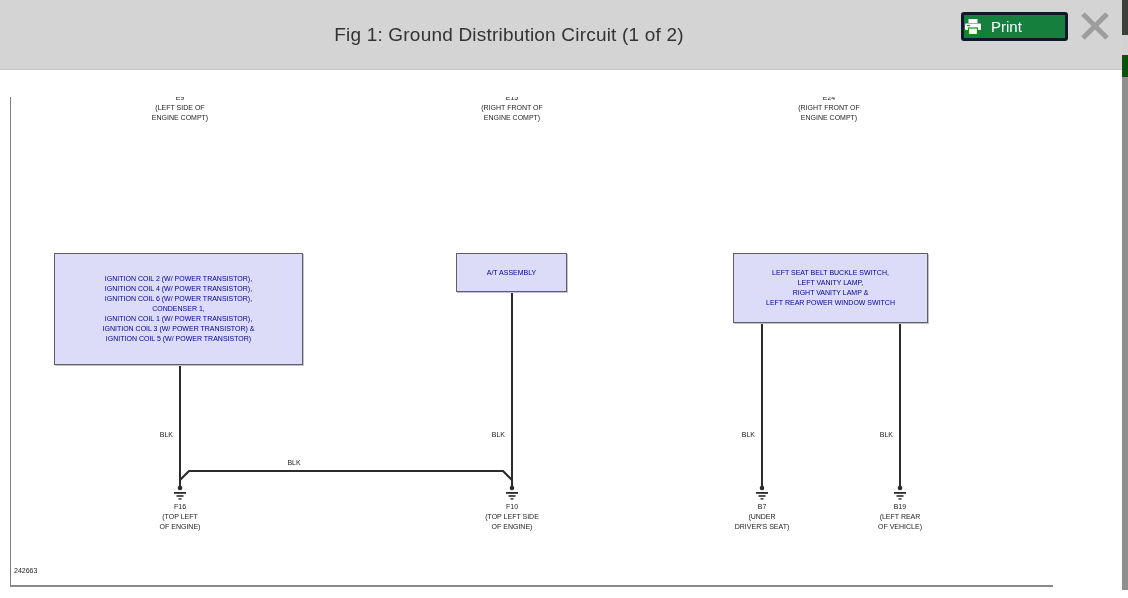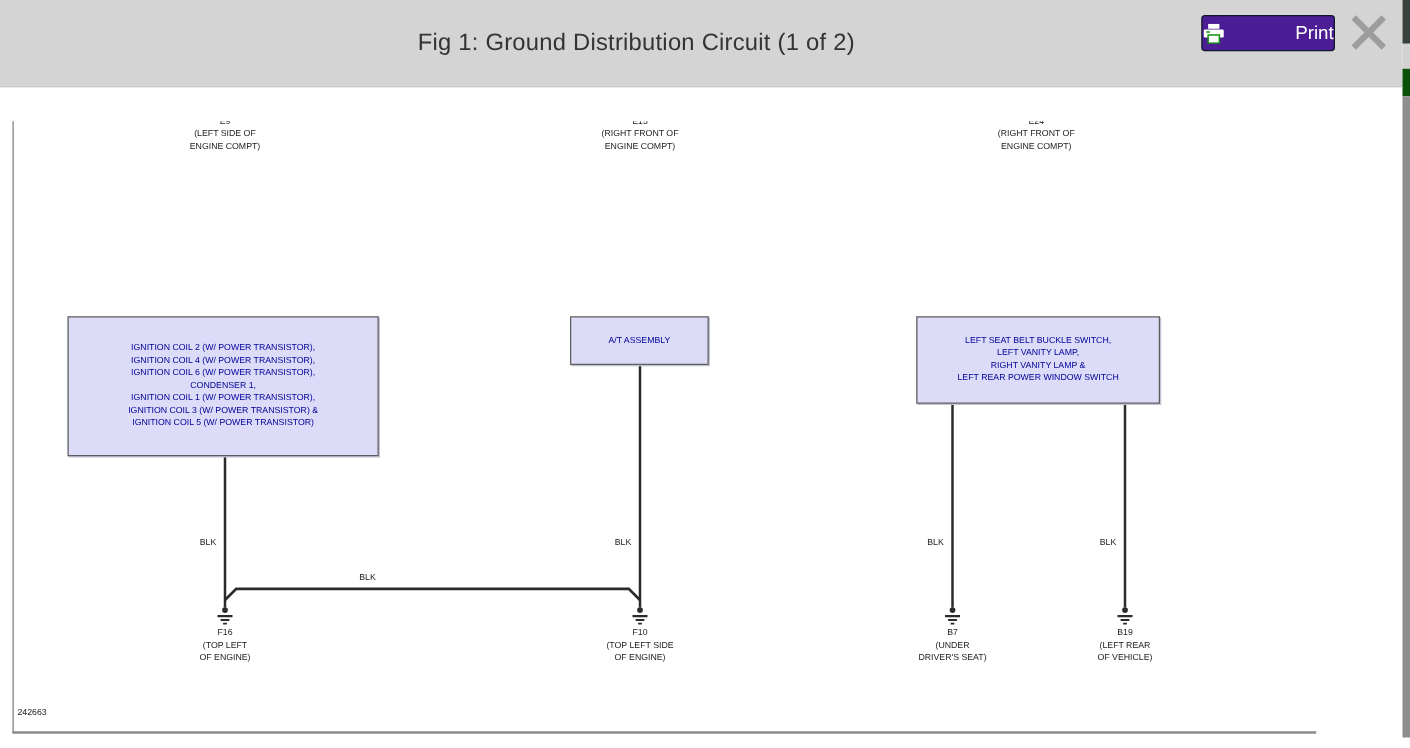--- a/index.html
+++ b/index.html
@@ -7,22 +7,22 @@
               font-family:"Liberation Sans", sans-serif; }
   .screen { position:relative; width:1128px; height:598px; background:#fff; }
 
   
   .header { position:absolute; left:0; top:0; width:1128px; height:70px;
             background:#d4d4d4; border-bottom:1px solid #c6c6c6; }
   .title { position:absolute; left:0; top:0; width:1018px; height:70px;
            display:flex; align-items:center; justify-content:center;
            font-size:19px; color:#333; letter-spacing:.2px; }
   .print-btn { position:absolute; left:961px; top:12px; width:107px; height:29px;
-               background:#4c1d95; border:1px solid #0f172a; border-radius:3px;
-               display:flex; align-items:center; justify-content:space-between; gap:9px;
+               background:#15803d; border:3px solid #0f172a; border-radius:3px;
+               display:flex; align-items:center; justify-content:flex-start; gap:9px;
                cursor:pointer; }
   .print-btn span { color:#fff; font-size:15px; }
   .close-btn { position:absolute; left:1076px; top:7px; width:38px; height:38px;
                display:flex; align-items:center; justify-content:center; cursor:pointer; }
 
   
   .content { position:absolute; left:0; top:70px; width:1128px; height:528px; background:#fff; }
 
   
   .canvas { position:absolute; left:10px; top:27px; width:1043px; height:490px;

